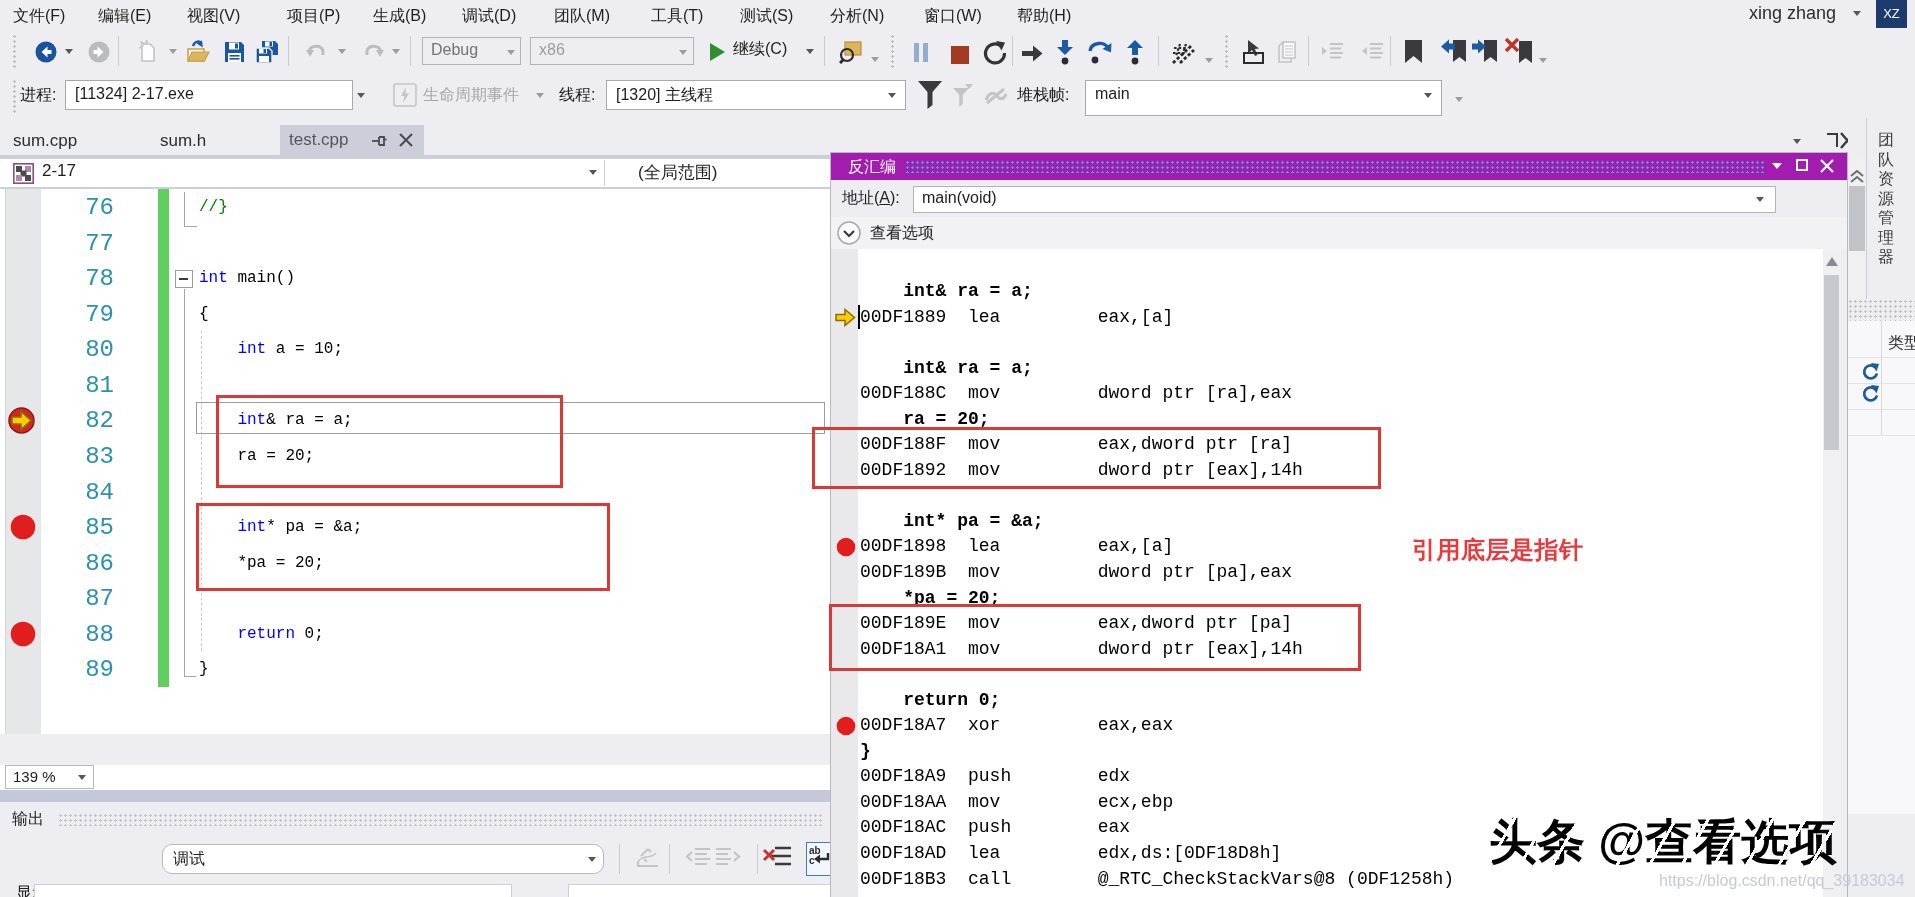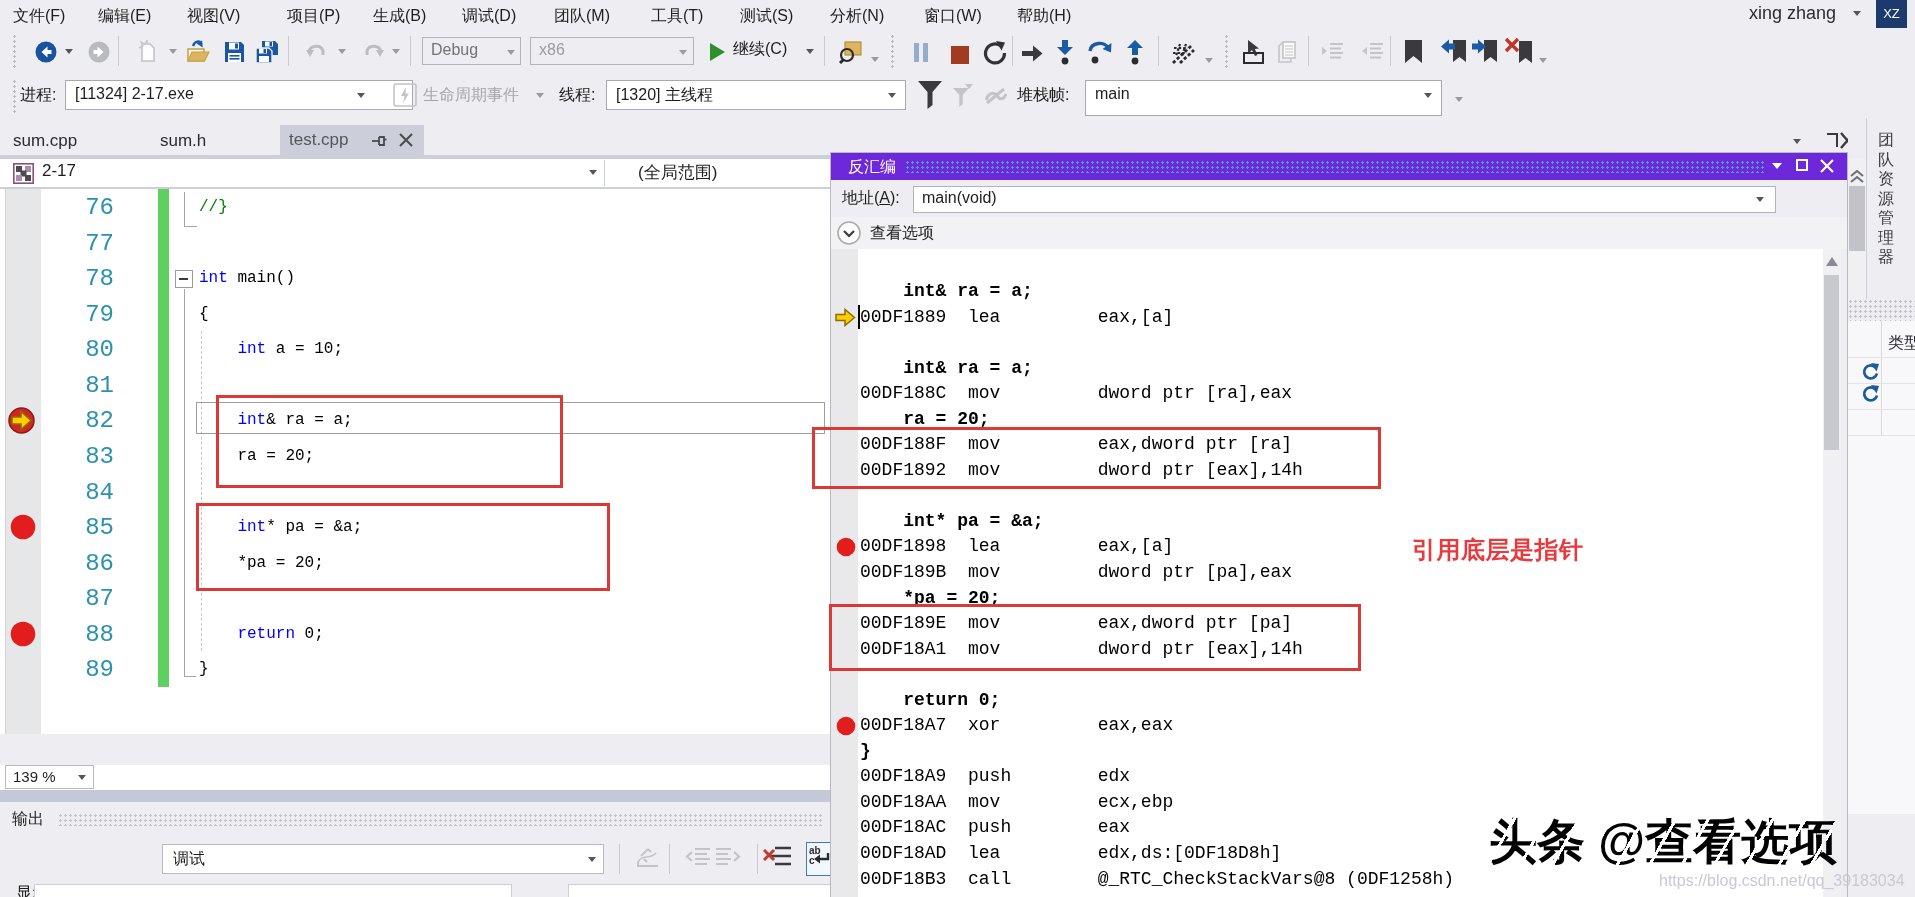--- a/index.html
+++ b/index.html
@@ -209,21 +209,21 @@
   <svg class="a" style="left:1505px;top:8px" width="28" height="27" viewBox="0 0 28 27">
     <path d="M14 3 L27 3 L27 25 L20.5 20 L14 25 Z" fill="#3a3a3e"></path>
     <path d="M1 1 L13 13 M13 1 L1 13" stroke="#bf3528" stroke-width="3.4"></path>
   </svg>
   <span class="carG" style="left:1539px;top:28px;"></span>
 </div>
 
 <div class="a" style="left:0;top:72px;width:1915px;height:46px;background:#eeeef2;font-size:16px;">
   <div class="grip" style="left:12px;top:7px;height:34px;"></div>
   <span class="a" style="left:20px;top:13px;">进程:</span>
-  <div class="cb" style="left:65px;top:8px;width:348px;height:30px;">
+  <div class="cb" style="left:65px;top:8px;width:288px;height:30px;">
     <span class="a" style="left:9px;top:4px;">[11324] 2-17.exe</span>
   </div>
   <span class="car" style="left:357px;top:21px;"></span>
 
   <svg class="a" style="left:393px;top:11px" width="24" height="24" viewBox="0 0 24 24">
     <rect x="1" y="1" width="22" height="22" rx="2" fill="none" stroke="#c4c4c8" stroke-width="1.6"></rect>
     <path d="M13 4 L8 13 L11.5 13 L10 20 L16 10.5 L12.5 10.5 Z" fill="#c4c4c8"></path>
   </svg>
   <span class="a" style="left:423px;top:13px;color:#a6a6ab;">生命周期事件</span>
   <span class="carG" style="left:536px;top:21px;"></span>
@@ -362,21 +362,21 @@
     <span class="a" style="left:7px;top:2px;font-size:15px;">139 %</span>
     <span class="car" style="left:72px;top:9px;"></span>
   </div>
 </div>
 <div class="a" style="left:0;top:790px;width:832px;height:12px;background:#c5c8d8;"></div>
 
 <div class="a" style="left:0;top:802px;width:832px;height:95px;background:#eeeef2;">
   <span class="a" style="left:12px;top:7px;font-size:16px;">输出</span>
   <div class="a dots" style="left:58px;top:11px;width:766px;height:13px;"></div>
   <span class="a" style="left:16px;top:46px;font-size:16px;margin-top:35px;">显示输出来源(S):</span>
-  <div class="cb" style="left:162px;top:42px;width:442px;height:30px;border-color:#b9b9c0;">
+  <div class="cb" style="left:162px;top:42px;width:442px;height:30px;border-color:#b9b9c0;border-radius:10px;">
     <span class="a" style="left:10px;top:4px;font-size:16px;">调试</span>
   </div>
   <span class="car" style="left:588px;top:55px;"></span>
   <div class="vs" style="left:619px;top:42px;height:30px;"></div>
 
   <svg class="a" style="left:636px;top:44px" width="24" height="22" viewBox="0 0 24 22">
     <g stroke="#c4c4c8" stroke-width="2" fill="none">
       <path d="M2 16 L2 20 L22 20"></path>
         <path d="M5 10 L12 3 M12 3 L15 6 M8 13 L11 16"></path>
       <path d="M2 16 C6 8,14 14,20 7" stroke-width="1.6"></path>
@@ -411,21 +411,21 @@
     <path d="M8 14 L19 14 L19 8" fill="none" stroke="#2b2b30" stroke-width="2.4"></path>
     <path d="M11 18.5 L5 14 L11 9.5" fill="#2b2b30"></path>
   </svg>
 
   <div class="a" style="left:34px;top:82px;width:476px;height:15px;background:#fff;border:1px solid #ccceda;"></div>
   <div class="a" style="left:568px;top:82px;width:263px;height:15px;background:#fff;border:1px solid #ccceda;"></div>
 </div>
 
 <div class="a" style="left:830px;top:152px;width:1018px;height:745px;background:#eeeef2;border:1px solid #b8b8c0;border-bottom:none;box-sizing:border-box;">
 
-  <div class="a" style="left:0;top:0;width:1016px;height:27px;background:#6d28d9;">
+  <div class="a" style="left:0;top:0;width:1016px;height:27px;background:#a21caf;">
     <span class="a" style="left:17px;top:4px;font-size:16px;color:#fff;">反汇编</span>
     <div class="a" style="left:74px;top:7px;width:860px;height:13px;background-image:radial-gradient(#4aa0dd 1.1px,transparent 1.2px);background-size:5px 5px;"></div>
     <span class="a" style="left:941px;top:10px;width:0;height:0;border:5px solid transparent;border-top:6px solid #fff;"></span>
     <div class="a" style="left:965px;top:6px;width:12px;height:12px;border:2px solid #fff;box-sizing:border-box;"></div>
     <svg class="a" style="left:989px;top:6px" width="14" height="14" viewBox="0 0 14 14">
       <path d="M1 1 L13 13 M13 1 L1 13" stroke="#fff" stroke-width="2.2"></path>
     </svg>
   </div>
 
   <div class="a" style="left:0;top:27px;width:1016px;height:37px;background:#eeeef2;">

